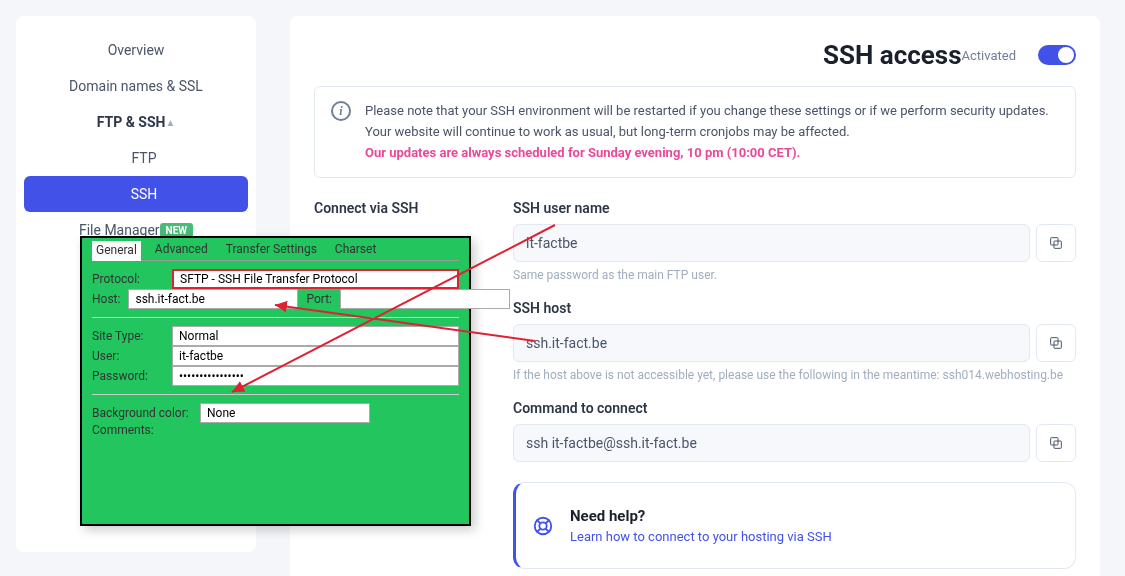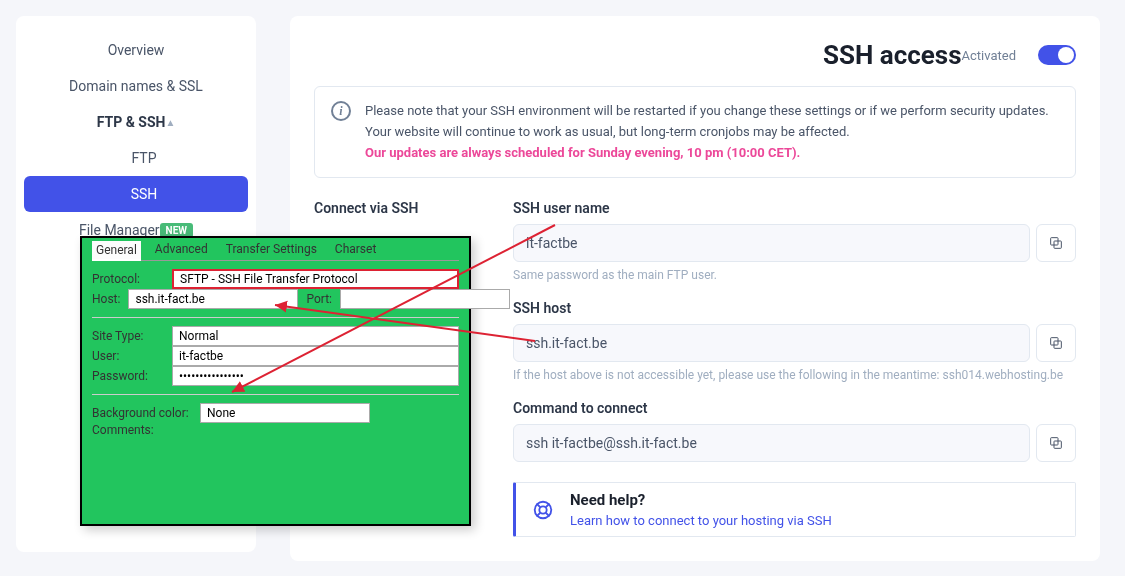--- a/index.html
+++ b/index.html
@@ -24,21 +24,21 @@
 .info-text b{color:#ec4899}
 .columns{display:flex;gap:19px}
 .col-left{width:180px}
 .col-right{flex:1}
 .label{font-size:14px;font-weight:600;color:#2d3748;margin-bottom:8px}
 .field-group{margin-bottom:18px}
 .field{display:flex;gap:6px}
 .field-input{flex:1;background:#f7f8fc;border:1px solid #e2e8f0;border-radius:6px;padding:10px 12px;font-size:14px;color:#4a5568}
 .copy-btn{width:40px;border:1px solid #e2e8f0;border-radius:6px;display:flex;align-items:center;justify-content:center;cursor:pointer;background:#fff}
 .hint{font-size:12px;color:#a0aec0;margin-top:6px}
-.help-box{border:1px solid #e2e8f0;border-left:3px solid #4252e8;border-radius:2px;padding:8px 16px;display:flex;gap:16px;align-items:center;margin-top:20px}
+.help-box{border:1px solid #e2e8f0;border-left:3px solid #4252e8;border-radius:12px;padding:24px 16px;display:flex;gap:16px;align-items:center;margin-top:20px}
 .help-title{font-size:15px;font-weight:700;color:#1a202c;margin-bottom:4px}
 .help-link{font-size:13px;color:#4252e8;cursor:pointer}
 .dialog{position:absolute;left:80px;top:236px;width:391px;height:290px;background:#22c55e;border:2px solid #000;padding:2px 10px;font-family:"Segoe UI",sans-serif;font-size:12px;color:#333;box-shadow:4px 4px 10px rgba(0,0,0,0.2)}
 .dialog-tabs{display:flex;gap:10px;border-bottom:1px solid #999;margin-bottom:8px;font-size:12px}
 .dialog-tab{padding:2px 4px;cursor:pointer}
 .dialog-tab.active{border-bottom:2px solid #fff;position:relative;top:1px;background:#fcfcfc}
 .dialog-row{display:flex;align-items:center;gap:8px}
 .dialog-label{width:72px;color:#333}
 .dialog-input{flex:1;border:1px solid #aaa;background:#fff;padding:2px 6px;font-size:12px;height:20px}
 .dialog-input.hl{border:2px solid #d23}

